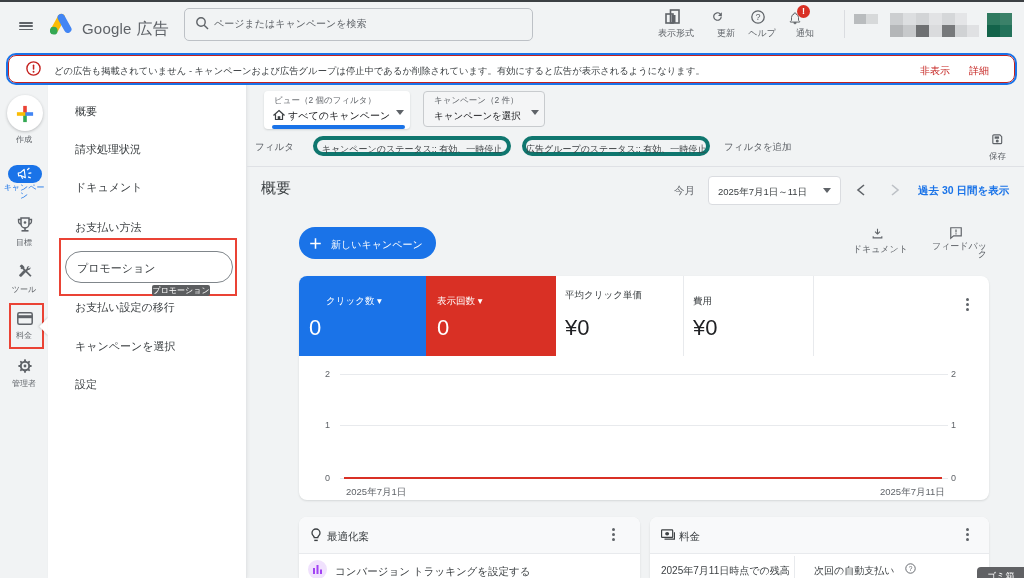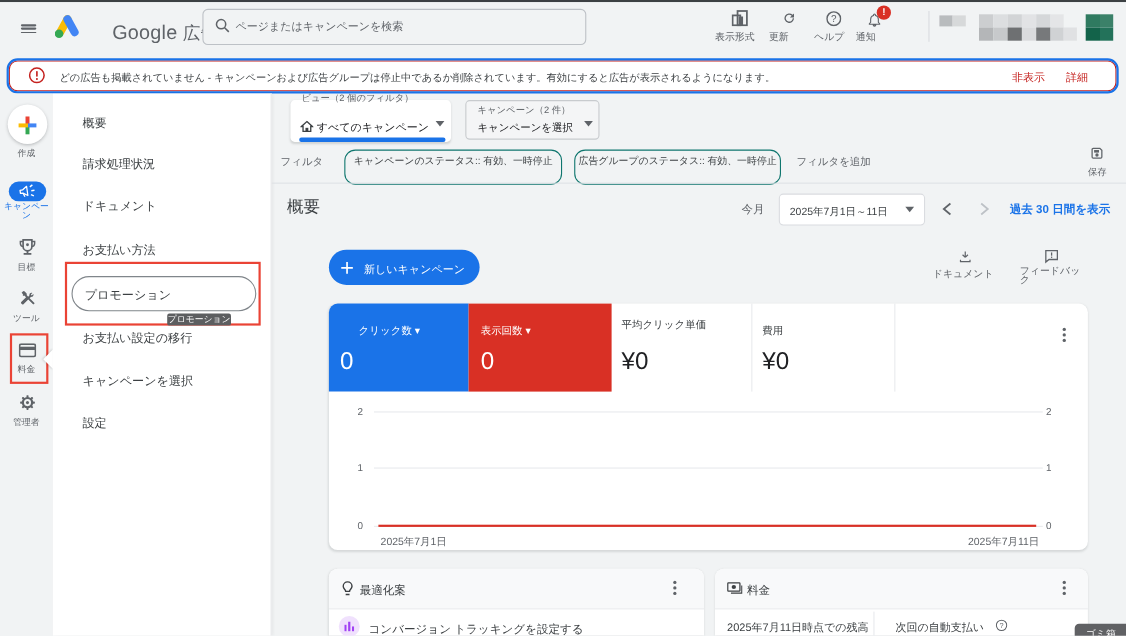--- a/index.html
+++ b/index.html
@@ -7,21 +7,21 @@
   body { font-family:"Liberation Sans", sans-serif; background:#f1f3f4; position:relative; color:#3c4043; }
   .abs { position:absolute; }
   .topline { left:0; top:0; width:1024px; height:2px; background:#3c4043; }
   
   .topbar { left:0; top:2px; width:1024px; height:53px; background:#f1f3f4; }
   .burger { left:19px; top:22px; width:14px; height:8px; }
   .burger div { height:1.5px; background:#5f6368; margin-bottom:1.8px; border-radius:1px; }
   .logotext { left:82px; top:19px; font-size:17px; color:#5f6368; letter-spacing:.2px; }
   .searchbox { left:184px; top:8px; width:349px; height:33px; background:#f1f3f4; border:1px solid #bdc1c6; border-radius:5px; }
   .searchph { left:214px; top:17px; font-size:10px; color:#5f6368; }
-  .tbitem { text-align:left; color:#5f6368; font-size:9px; }
+  .tbitem { text-align:right; color:#5f6368; font-size:9px; }
   .tbdivider { left:844px; top:10px; width:1px; height:28px; background:#dadce0; }
   .pxl { position:absolute; }
   
   .banner { left:8px; top:55px; width:1007px; height:28px; background:#fff; border:1px solid #c5221f; outline:2px solid #1a73e8; border-radius:8px; }
   .banner-icon { left:26px; top:61px; }
   .banner-text { left:54px; top:63px; font-size:9.3px; color:#3c4043; letter-spacing:0; }
   .banner-link { font-size:10px; color:#c5221f; }
   
   .rail { left:0; top:85px; width:48px; height:493px; background:#f1f3f4; }
   .rail-label { width:48px; text-align:center; font-size:8px; color:#5f6368; left:0; }
@@ -37,21 +37,21 @@
   .promo-text { left:77px; top:261px; font-size:11px; color:#3c4043; }
   .redbox-promo { left:59px; top:238px; width:178px; height:58px; border:2px solid #ea4335; }
   .tooltip { left:152px; top:285px; width:58px; height:11px; background:#5c5e60; border-radius:2px; color:#fff; font-size:8px; text-align:center; line-height:11px; }
   .viewbox { left:264px; top:91px; width:146px; height:38px; background:#fff; border-radius:4px; box-shadow:0 1px 2px rgba(60,64,67,.18); }
   .viewbox .bluebar { position:absolute; left:8px; bottom:0; width:133px; height:4.5px; background:#1a73e8; border-radius:2.5px; }
   .campbox { left:423px; top:91px; width:122px; height:36px; background:#f4f5f6; border:1px solid #c8cbce; border-radius:4px; }
   .ddlabel { font-size:8.5px; color:#5f6368; white-space:nowrap; }
   .ddmain { font-size:10px; color:#202124; white-space:nowrap; }
   .caret { width:0; height:0; border-left:4px solid transparent; border-right:4px solid transparent; border-top:5px solid #5f6368; }
   .filterlbl { font-size:9.5px; color:#5f6368; }
-  .chip { height:32px; border:1px solid #0f766e; border-radius:10px; font-size:9px; color:#3c4043; line-height:18px; text-align:center; top:136px; white-space:nowrap; }
+  .chip { height:20px; border:4px solid #0f766e; border-radius:10px; font-size:9px; color:#3c4043; line-height:18px; text-align:center; top:136px; white-space:nowrap; }
   .hdivider { left:247px; top:166px; width:777px; height:1px; background:#dfe1e5; }
   .h1 { left:261px; top:179px; font-size:15px; color:#3c4043; }
   .datebox { left:708px; top:176px; width:133px; height:29px; background:#fff; border:1px solid #dadce0; border-radius:4px; }
   .bluelink { color:#1a73e8; font-size:10.5px; font-weight:bold; }
   
   .newbtn { left:299px; top:227px; width:137px; height:32px; background:#1a73e8; border-radius:16px; color:#fff; }
   .card { background:#fff; border-radius:8px; box-shadow:0 1px 2px rgba(60,64,67,.15); }
   .statcell-label { font-size:9.5px; }
   .statval { font-size:22px; }
   .grid { position:absolute; left:340px; height:1px; width:608px; background:#e8eaed; }
@@ -69,21 +69,21 @@
     <div></div>
     <div></div>
     <div></div>
   </div>
 
 <svg class="abs" style="left:50px; top:13px;" width="22" height="22" viewBox="0 0 22 22">
   <line x1="11.3" y1="4.6" x2="4.8" y2="16.2" stroke="#fbbc04" stroke-width="7.4" stroke-linecap="round"></line>
   <circle cx="3.7" cy="17.7" r="3.9" fill="#34a853"></circle>
   <line x1="11.3" y1="4.6" x2="17.8" y2="16.2" stroke="#4285f4" stroke-width="7.4" stroke-linecap="round"></line>
 </svg>
-<div class="abs logotext"><span style="font-size:18px;margin-left:20px;">Google</span> <span style="font-size:16px;">広告</span></div>
+<div class="abs logotext"><span style="font-size:15px;">Google</span> <span style="font-size:16px;">広告</span></div>
 <div class="abs searchbox"></div>
 <svg class="abs" style="left:195px; top:16px;" width="14" height="14" viewBox="0 0 14 14">
     <circle cx="6" cy="6" r="4.2" fill="none" stroke="#5f6368" stroke-width="1.4"></circle>
     <line x1="9.2" y1="9.2" x2="13" y2="13" stroke="#5f6368" stroke-width="1.4"></line>
   </svg>
 <div class="abs searchph">ページまたはキャンペーンを検索</div>
 
 <div class="abs tbitem" style="left:650px; top:27px; width:44px;">表示形式</div>
 <svg class="abs" style="left:665px; top:9px;" width="15" height="15" viewBox="0 0 15 15">
   <rect x="5.5" y="1" width="8.5" height="13" fill="none" stroke="#5f6368" stroke-width="1.6"></rect>
@@ -210,21 +210,21 @@
 <div class="abs promo-text">プロモーション</div>
 <div class="abs redbox-promo"></div>
 <div class="abs tooltip">プロモーション</div>
 <div class="abs mitem" style="top:300px;">お支払い設定の移行</div>
 <div class="abs mitem" style="top:339px;">キャンペーンを選択</div>
 <div class="abs mitem" style="top:377px;">設定</div>
 
 <div class="abs viewbox">
     <div class="bluebar"></div>
   </div>
-<div class="abs ddlabel" style="left:274px; top:84px;">ビュー（2 個のフィルタ）</div>
+<div class="abs ddlabel" style="left:274px; top:95px;">ビュー（2 個のフィルタ）</div>
 <svg class="abs" style="left:273px; top:109px;" width="12" height="12" viewBox="0 0 12 12">
     <path d="M6 1.5l5 4.5h-1.5v4.5h-7V6H1z" fill="none" stroke="#3c4043" stroke-width="1.2"></path>
     <rect x="4.7" y="7.2" width="2.6" height="3.3" fill="#3c4043"></rect>
   </svg>
 <div class="abs ddmain" style="left:288px; top:109px;">すべてのキャンペーン</div>
 <div class="abs caret" style="left:396px; top:110px;"></div>
 <div class="abs campbox"></div>
 <div class="abs ddlabel" style="left:434px; top:95px;">キャンペーン（2 件）</div>
 <div class="abs ddmain" style="left:434px; top:110px; font-size:9.5px;">キャンペーンを選択</div>
 <div class="abs caret" style="left:531px; top:110px;"></div>

